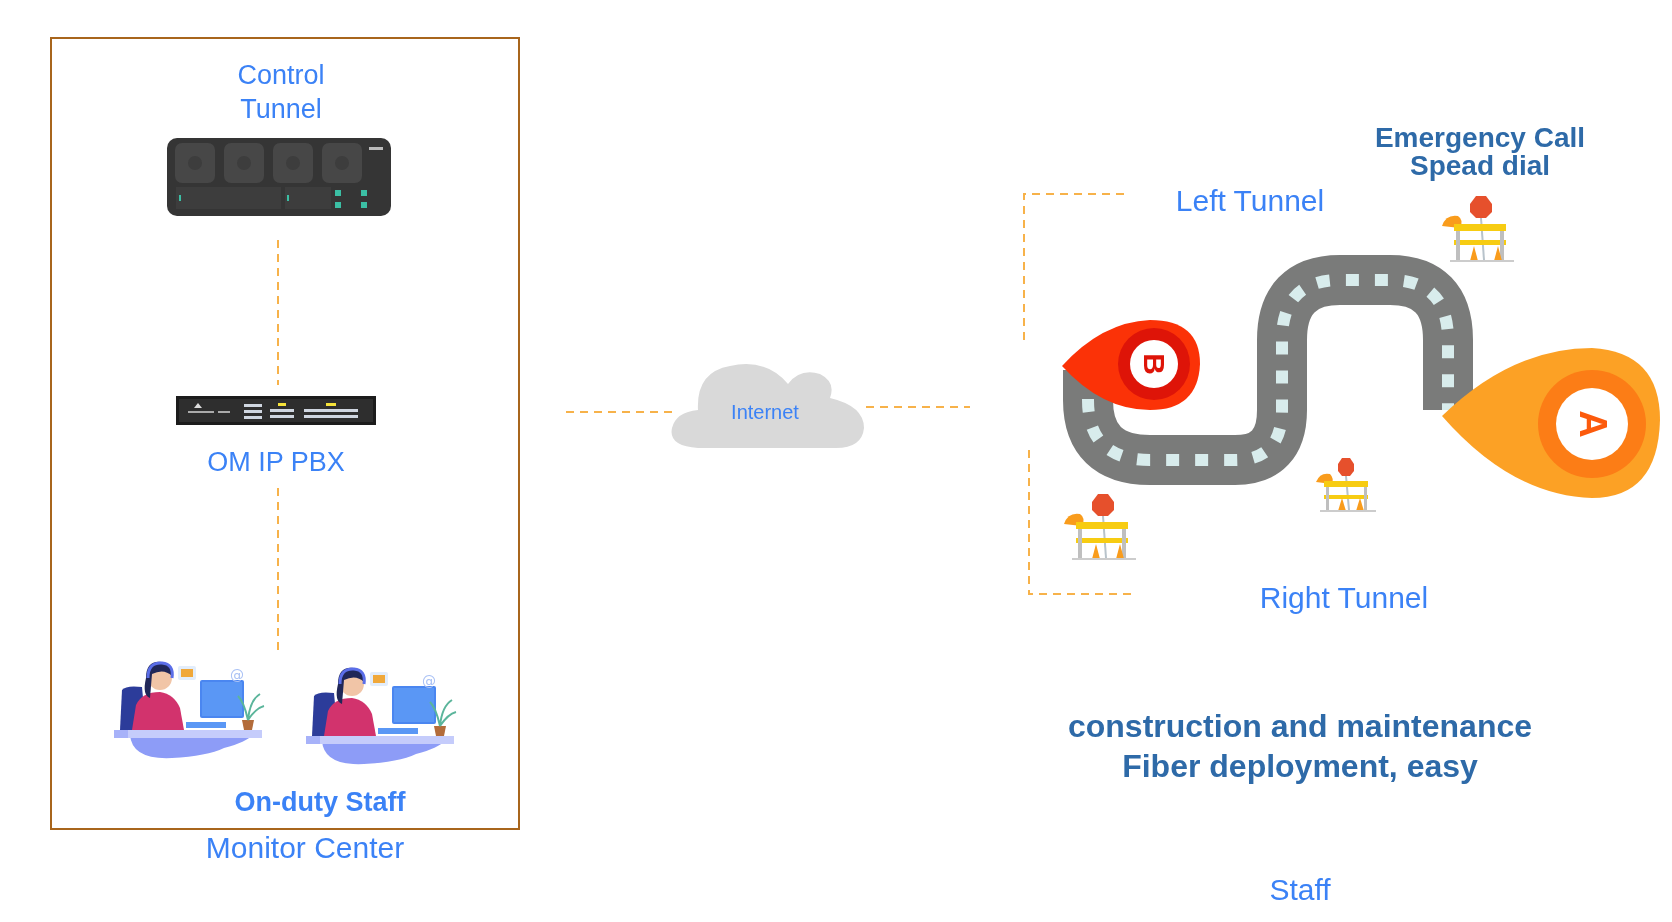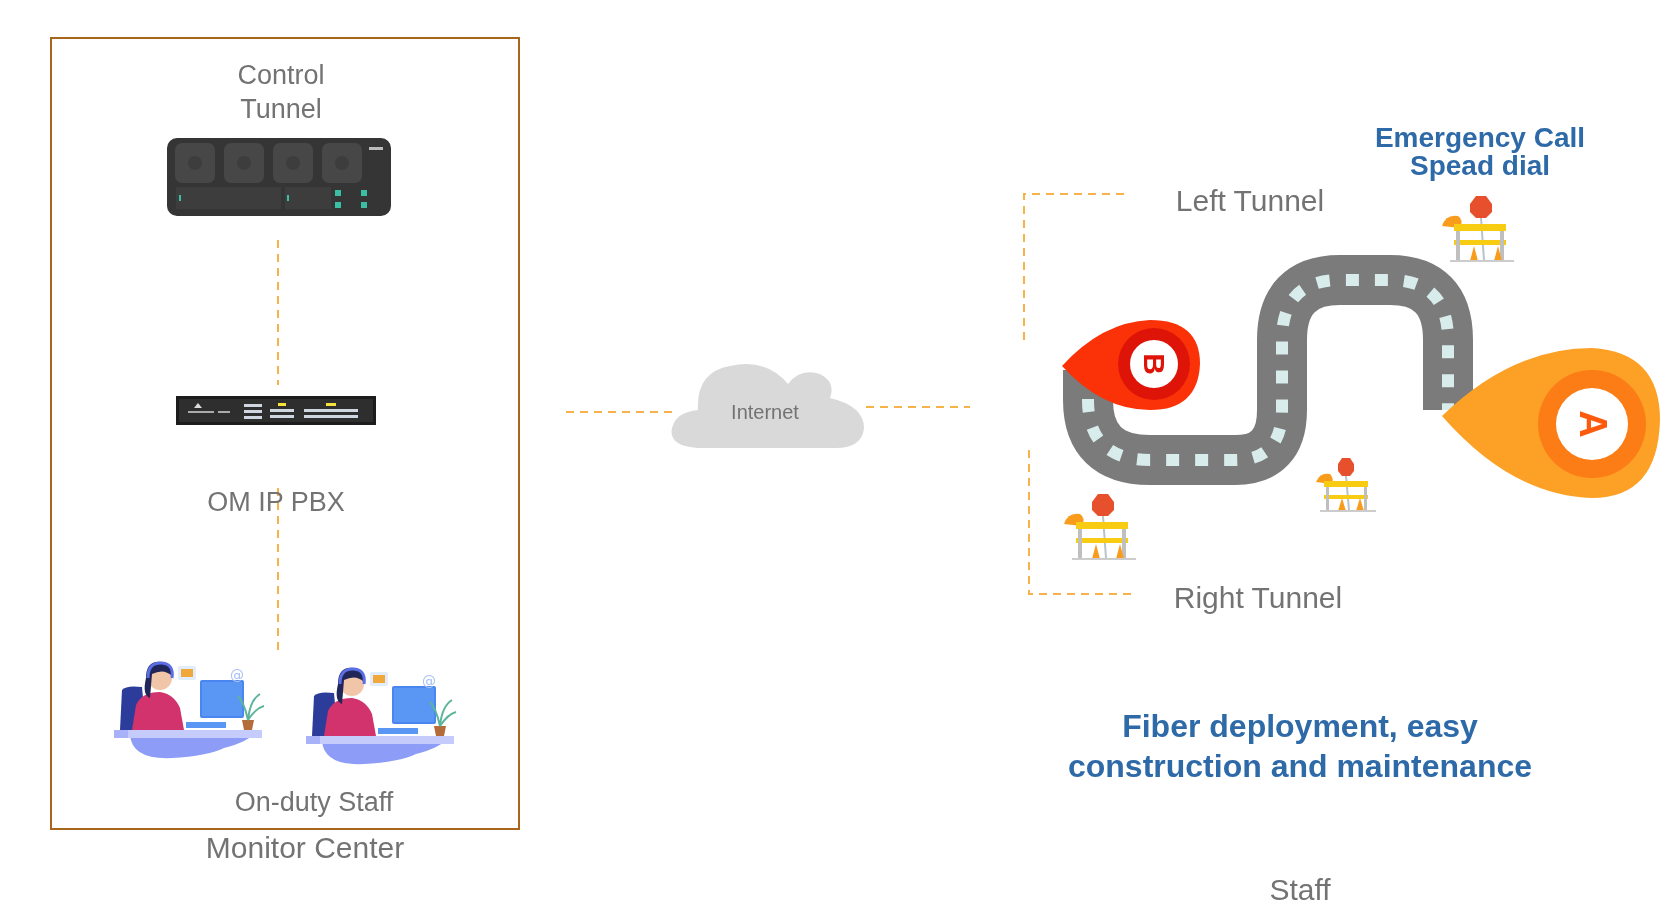--- a/index.html
+++ b/index.html
@@ -1,19 +1,19 @@
 <!DOCTYPE html>
 <html><head>
 <meta charset="utf-8">
 <style>
   html, body { margin:0; padding:0; background:#ffffff; }
   body { width:1672px; height:922px; position:relative; overflow:hidden;
          font-family:"Liberation Sans", "DejaVu Sans", sans-serif; color:#000; }
   .abs { position:absolute; }
-  .lbl { position:absolute; font-size:27px; line-height:32px; text-align:center; white-space:nowrap; color:#737373; }
+  .lbl { position:absolute; font-size:27px; line-height:32px; text-align:center; white-space:nowrap; color:#3b82f6; }
   .blue { color:#2e6aa8; font-weight:bold; }
   #monitor-box { left:50px; top:37px; width:470px; height:793px; border:2px solid #a8651c; box-sizing:border-box; }
   svg { position:absolute; overflow:visible; }
 </style>
 </head>
 <body>
 
 <div id="monitor-box" class="abs"></div>
 
 <div class="lbl" style="left:176px; top:58px; width:210px; line-height:34px;">
@@ -67,21 +67,21 @@
       <rect x="68" y="20" width="18" height="3"></rect>
     <rect x="94" y="13" width="24" height="3"></rect>
       <rect x="94" y="19" width="24" height="3"></rect>
     <rect x="128" y="13" width="54" height="3"></rect>
       <rect x="128" y="19" width="54" height="3"></rect>
   </g>
   <rect x="102" y="7" width="8" height="3" fill="#f5e23a"></rect>
   <rect x="150" y="7" width="10" height="3" fill="#f5e23a"></rect>
 </svg>
 
-<div class="lbl" style="left:176px; top:446px; width:200px;margin-top:40px;">OM IP PBX</div>
+<div class="lbl" style="left:176px; top:446px; width:200px;">OM IP PBX</div>
 
 <svg style="left:112px; top:650px;" width="160" height="110">
   <path d="M18,85 Q20,110 60,108 Q95,106 112,98 Q135,92 140,85 Z" fill="#8d9cf7"></path>
   <rect x="2" y="80" width="148" height="8" fill="#c5ccfb"></rect>
   <rect x="2" y="80" width="14" height="8" fill="#a7b2f9"></rect>
   <path d="M10,40 Q14,35 30,37 L34,80 L8,80 Z" fill="#2c3c9a"></path>
   <path d="M24,55 Q30,42 48,42 Q62,44 68,58 L72,80 L20,80 Z" fill="#d2336d"></path>
   <circle cx="48" cy="28" r="12" fill="#f1c5a7"></circle>
   <path d="M34,28 Q34,10 50,12 Q62,14 60,26 Q52,18 40,24 L38,48 Q30,45 34,28 Z" fill="#202758"></path>
   <path d="M36,28 Q36,12 50,13 Q62,14 60,28" fill="none" stroke="#5b6ee8" stroke-width="3"></path>
@@ -106,21 +106,21 @@
   <rect x="88" y="30" width="44" height="38" rx="2" fill="#4a86f0"></rect>
   <rect x="90" y="32" width="40" height="34" fill="#5a97f5"></rect>
   <rect x="74" y="72" width="40" height="6" fill="#5a97f5"></rect>
   <rect x="66" y="16" width="18" height="14" rx="2" fill="#e2edfb"></rect>
   <rect x="69" y="19" width="12" height="8" fill="#f0a83a"></rect>
   <path d="M132,80 L130,70 L142,70 L140,80 Z" fill="#b36c3a"></path>
   <path d="M136,70 Q138,50 148,44 M136,70 Q132,52 126,46 M136,70 Q144,58 152,56" stroke="#5bb59b" stroke-width="2" fill="none"></path>
   <text x="118" y="30" font-size="14" fill="#a9c1f5" font-family="DejaVu Sans, sans-serif">@</text>
 </svg>
 
-<div class="lbl" style="left:204px; top:786px; width:220px;">On-duty Staff</div>
+<div class="lbl" style="left:210px; top:786px; width:220px;font-weight:bold;">On-duty Staff</div>
 <div class="lbl" style="left:160px; top:832px; width:290px; font-size:30px;">Monitor Center</div>
 
 <svg style="left:566px; top:410px;" width="110" height="4">
   <line x1="0" y1="2" x2="110" y2="2" stroke="#f7b24a" stroke-width="2" stroke-dasharray="8,6"></line>
 </svg>
 <svg style="left:668px; top:350px;" width="200" height="98">
   <path d="M30,98 Q0,96 4,78 Q8,62 30,60 Q28,22 62,16 Q98,8 120,34 Q132,18 152,24 Q168,32 162,48 Q196,56 196,78 Q194,98 168,98 Z" fill="#d9d9d9"></path>
 </svg>
 <div class="lbl" style="left:700px; top:396px; width:130px; font-size:20px;">Internet</div>
 <svg style="left:866px; top:405px;" width="104" height="4">
@@ -128,21 +128,21 @@
 </svg>
 
 <svg style="left:1022px; top:192px;" width="110" height="150">
   <path d="M2,148 L2,2 L108,2" fill="none" stroke="#f7b24a" stroke-width="2" stroke-dasharray="8,6"></path>
 </svg>
 <svg style="left:1027px; top:450px;" width="110" height="146">
   <path d="M2,0 L2,144 L108,144" fill="none" stroke="#f7b24a" stroke-width="2" stroke-dasharray="8,6"></path>
 </svg>
 
 <div class="lbl" style="left:1140px; top:185px; width:220px; font-size:30px;">Left Tunnel</div>
-<div class="lbl" style="left:1138px; top:582px; width:240px; font-size:30px;">Right Tunnel</div>
+<div class="lbl" style="left:1224px; top:582px; width:240px; font-size:30px;">Right Tunnel</div>
 
 <div class="lbl blue" style="left:1360px; top:124px; width:240px; font-size:28px; line-height:28px;">
   <div>Emergency Call</div>
   <div>Spead dial</div>
 </div>
 
 <svg style="left:1060px; top:250px;" width="440" height="270">
   <path d="M28,120 L28,150 Q28,210 90,210 L175,210 Q222,210 222,160 L222,90 Q222,30 280,30 L330,30 Q388,30 388,90 L388,160" fill="none" stroke="#7a7b7a" stroke-width="50"></path>
   <path d="M28,120 L28,150 Q28,210 90,210 L175,210 Q222,210 222,160 L222,90 Q222,30 280,30 L330,30 Q388,30 388,90 L388,160" fill="none" stroke="#d8ecec" stroke-width="12" stroke-dasharray="13,16"></path>
 </svg>
@@ -192,17 +192,17 @@
   <rect x="14" y="28" width="52" height="7" fill="#f7cc12"></rect>
   <rect x="14" y="44" width="52" height="5" fill="#f7cc12"></rect>
   <rect x="16" y="35" width="4" height="30" fill="#bfbfbf"></rect>
     <rect x="60" y="35" width="4" height="30" fill="#bfbfbf"></rect>
   <polygon points="30,65 34,50 38,65" fill="#f99c1c"></polygon>
     <polygon points="54,65 58,50 62,65" fill="#f99c1c"></polygon>
   <rect x="10" y="64" width="64" height="2" fill="#ccc"></rect>
 </svg>
 
 <div class="lbl blue" style="left:1040px; top:706px; width:520px; font-size:32px; line-height:40px;">
+  <div>construction and maintenance</div>
   <div>Fiber deployment, easy</div>
-  <div>construction and maintenance</div>
 </div>
 
 <div class="lbl" style="left:1200px; top:874px; width:200px; font-size:30px;">Staff</div>
 
 </body></html>

